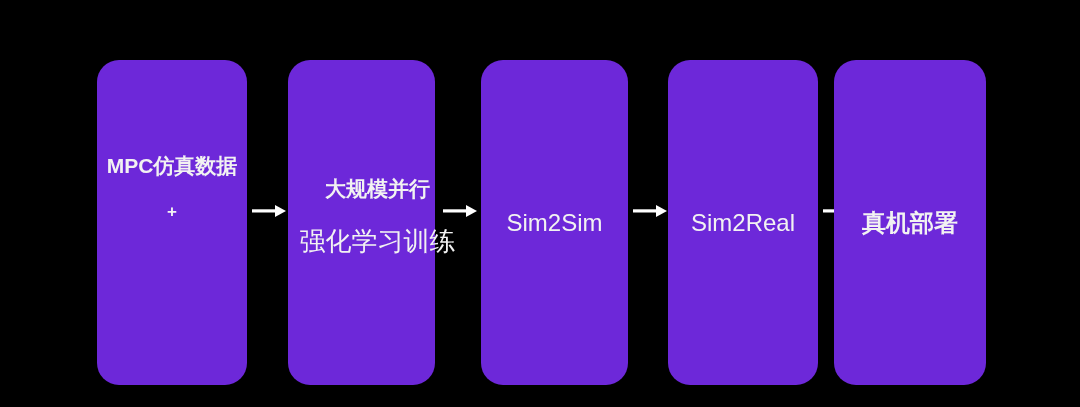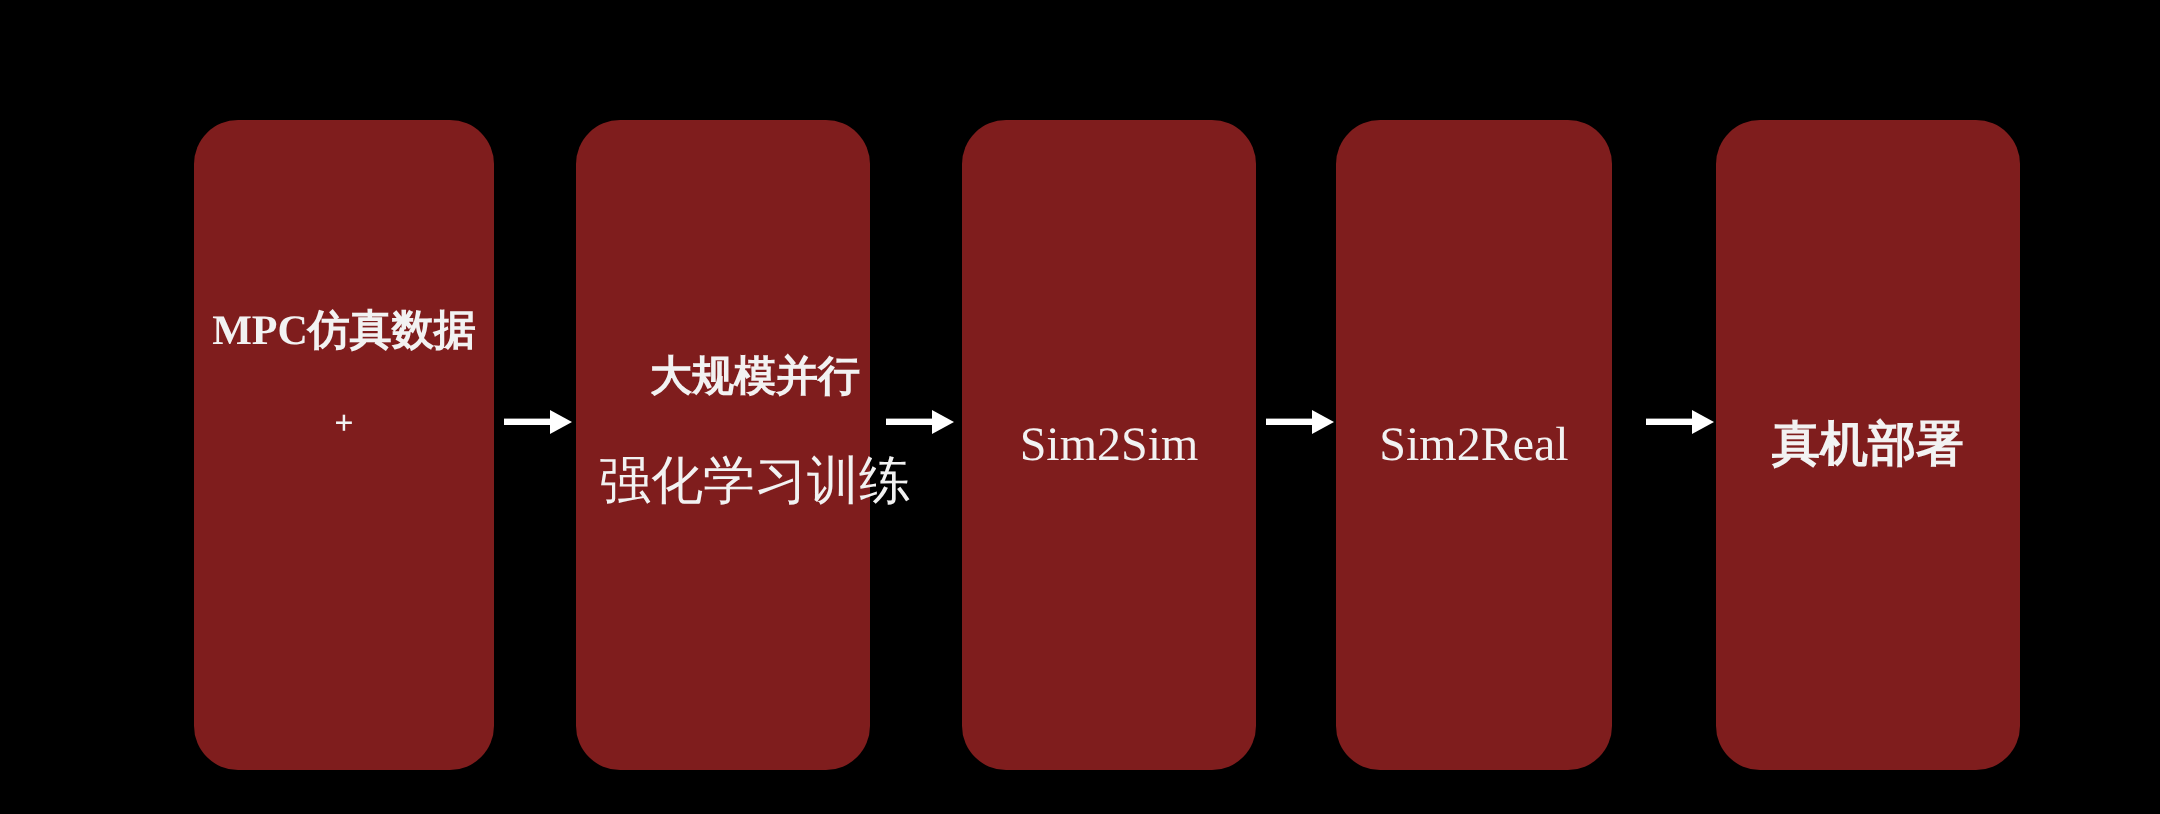--- a/index.html
+++ b/index.html
@@ -18,28 +18,27 @@
     position: relative;
     width: 1080px;
     height: 407px;
     background: #000000;
   }
 
   .stage-box {
     position: absolute;
     top: 60px;
     height: 325px;
-    background: #7f1d1d;
+    background: #6d28d9;
     border-radius: 22px;
     display: flex;
     flex-direction: column;
     align-items: center;
     justify-content: center;
     box-sizing: border-box;
-    font-family: Liberation Serif, serif;
   }
 
   .stage-lines {
     display: flex;
     flex-direction: column;
     align-items: center;
     justify-content: center;
     width: 100%;
   }
 
@@ -61,25 +60,25 @@
   #box-2 { left: 288px; width: 147px; padding-left: 32px; }
   #box-2 .stage-lines { transform: translateY(-7px); }
   #box-2 .line-0 { font-size: 21px; font-weight: bold; margin-bottom: 29px; }
   #box-2 .line-1 { font-size: 26px; font-weight: normal; }
 
   
   #box-3 { left: 481px; width: 147px; }
   #box-3 .line-0 { font-size: 24px; font-weight: normal; }
 
   
-  #box-4 { left: 668px; width: 138px; }
+  #box-4 { left: 668px; width: 150px; }
   #box-4 .line-0 { font-size: 24px; font-weight: normal; }
 
   
-  #box-5 { left: 858px; width: 152px; }
+  #box-5 { left: 834px; width: 152px; }
   #box-5 .line-0 { font-size: 24px; font-weight: bold; }
 
   .arrow {
     position: absolute;
     top: 203px;
     width: 34px;
     height: 16px;
   }
   #arrow-1 { left: 252px; }
   #arrow-2 { left: 443px; }

